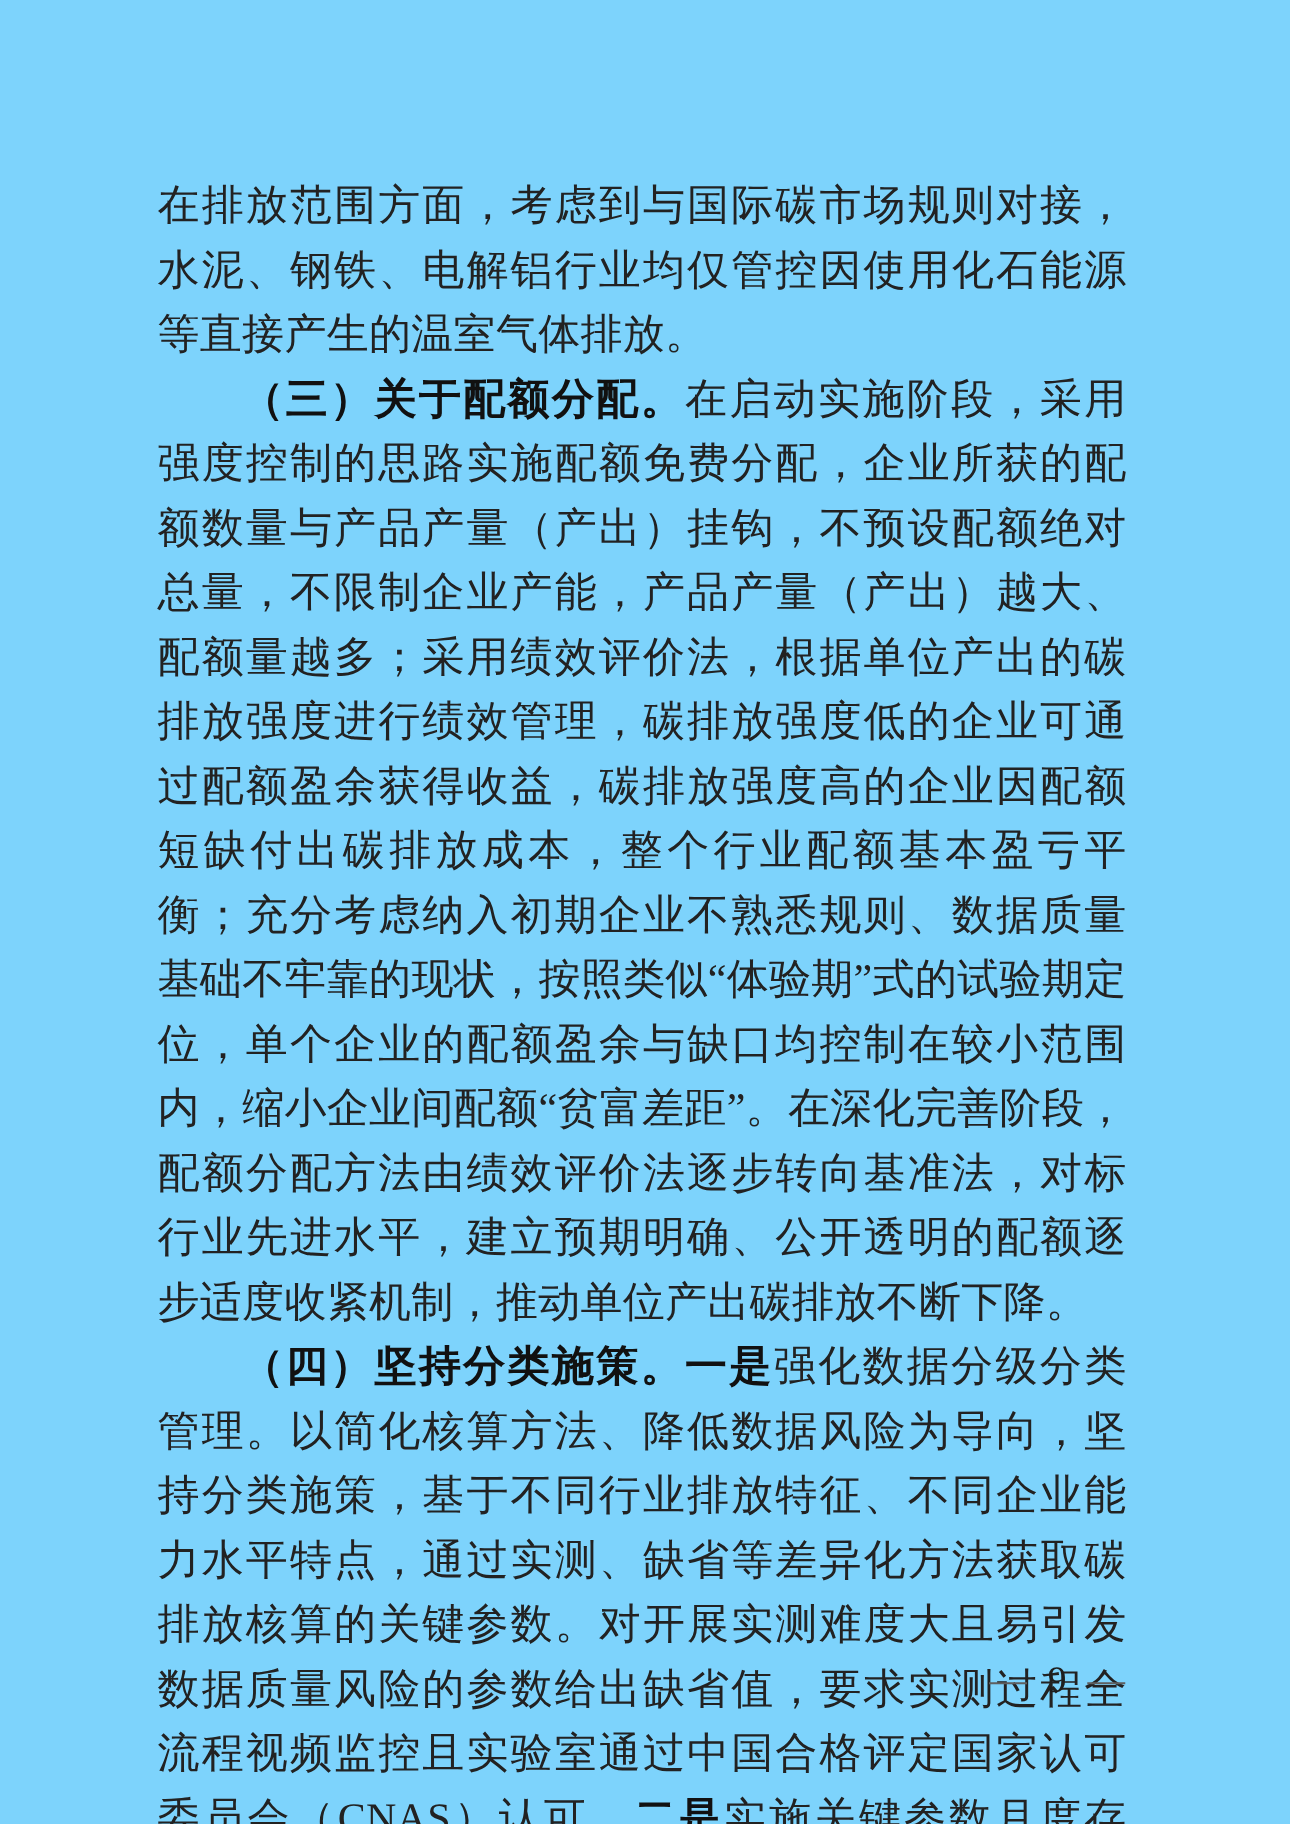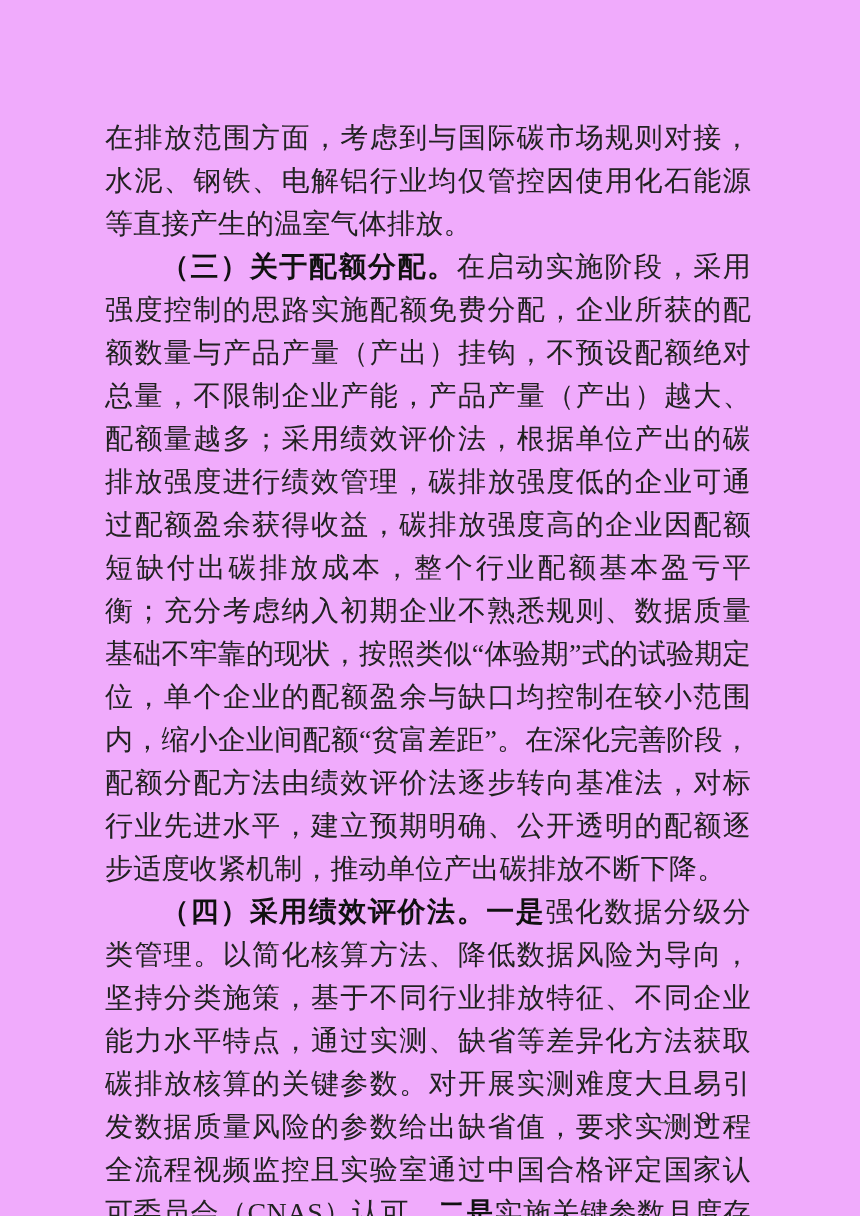--- a/index.html
+++ b/index.html
@@ -4,21 +4,21 @@
 <style>
   html, body {
     margin: 0;
     padding: 0;
     background: #ffffff;
   }
   .page {
     position: relative;
     width: 860px;
     height: 1216px;
-    background: #f0abfc;
+    background: #7dd3fc;
     overflow: hidden;
     font-family: "Liberation Serif", "DejaVu Serif", serif;
   }
   .content {
     position: absolute;
     left: 105px;
     top: 116px;
     width: 646px;
   }
   .para {
@@ -58,18 +58,18 @@
     font-family: "Liberation Serif", "DejaVu Serif", serif;
   }
 </style>
 </head>
 <body>
 
 <div class="page">
   <div class="content" id="doc-body">
       <p class="para"><span class="run-regular">在排放范围方面，考虑到与国际碳市场规则对接，水泥、钢铁、电解铝行业均仅管控因使用化石能源等直接产生的温室气体排放。</span></p>
       <p class="para indent"><span class="run-bold">（三）关于配额分配。</span><span class="run-regular">在启动实施阶段，采用强度控制的思路实施配额免费分配，企业所获的配额数量与产品产量（产出）挂钩，不预设配额绝对总量，不限制企业产能，产品产量（产出）越大、配额量越多；采用绩效评价法，根据单位产出的碳排放强度进行绩效管理，碳排放强度低的企业可通过配额盈余获得收益，碳排放强度高的企业因配额短缺付出碳排放成本，整个行业配额基本盈亏平衡；充分考虑纳入初期企业不熟悉规则、数据质量基础不牢靠的现状，按照类似“体验期”式的试验期定位，单个企业的配额盈余与缺口均控制在较小范围内，缩小企业间配额“贫富差距”。在深化完善阶段，配额分配方法由绩效评价法逐步转向基准法，对标行业先进水平，建立预期明确、公开透明的配额逐步适度收紧机制，推动单位产出碳排放不断下降。</span></p>
-      <p class="para indent"><span class="run-bold">（四）采用绩效评价法。一是</span><span class="run-regular">强化数据分级分类管理。以简化核算方法、降低数据风险为导向，坚持分类施策，基于不同行业排放特征、不同企业能力水平特点，通过实测、缺省等差异化方法获取碳排放核算的关键参数。对开展实测难度大且易引发数据质量风险的参数给出缺省值，要求实测过程全流程视频监控且实验室通过中国合格评定国家认可委员会（CNAS）认可。</span><span class="run-bold">二是</span><span class="run-regular">实施关键参数月度存证。参照发电行业做法，要求企业对关键参数进行月度存证，利用区块链、大数据等智能化手段及时发现异常数据。</span></p>
+      <p class="para indent"><span class="run-bold">（四）坚持分类施策。一是</span><span class="run-regular">强化数据分级分类管理。以简化核算方法、降低数据风险为导向，坚持分类施策，基于不同行业排放特征、不同企业能力水平特点，通过实测、缺省等差异化方法获取碳排放核算的关键参数。对开展实测难度大且易引发数据质量风险的参数给出缺省值，要求实测过程全流程视频监控且实验室通过中国合格评定国家认可委员会（CNAS）认可。</span><span class="run-bold">二是</span><span class="run-regular">实施关键参数月度存证。参照发电行业做法，要求企业对关键参数进行月度存证，利用区块链、大数据等智能化手段及时发现异常数据。</span></p>
     </div>
   <div class="page-number">
     <span class="dash">—</span><span class="num">9</span><span class="dash">—</span>
   </div>
 </div>
 
 </body></html>

